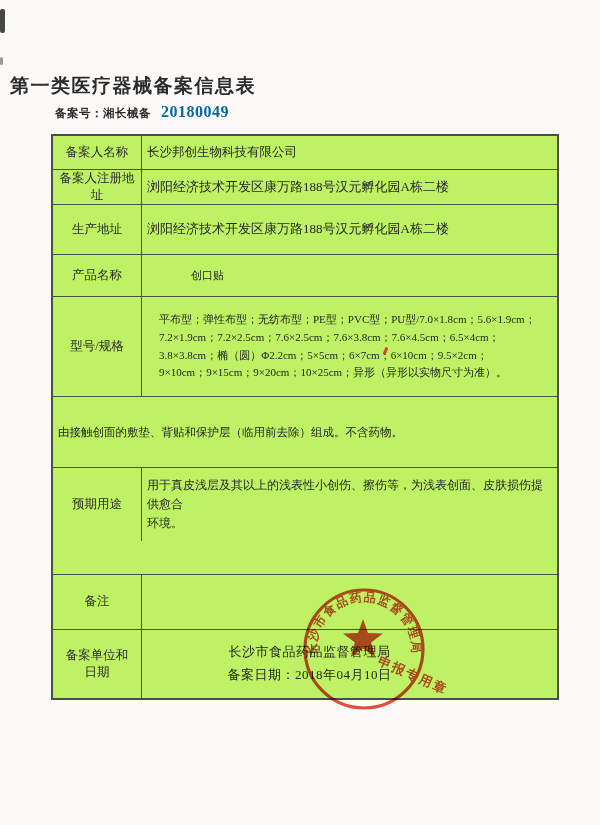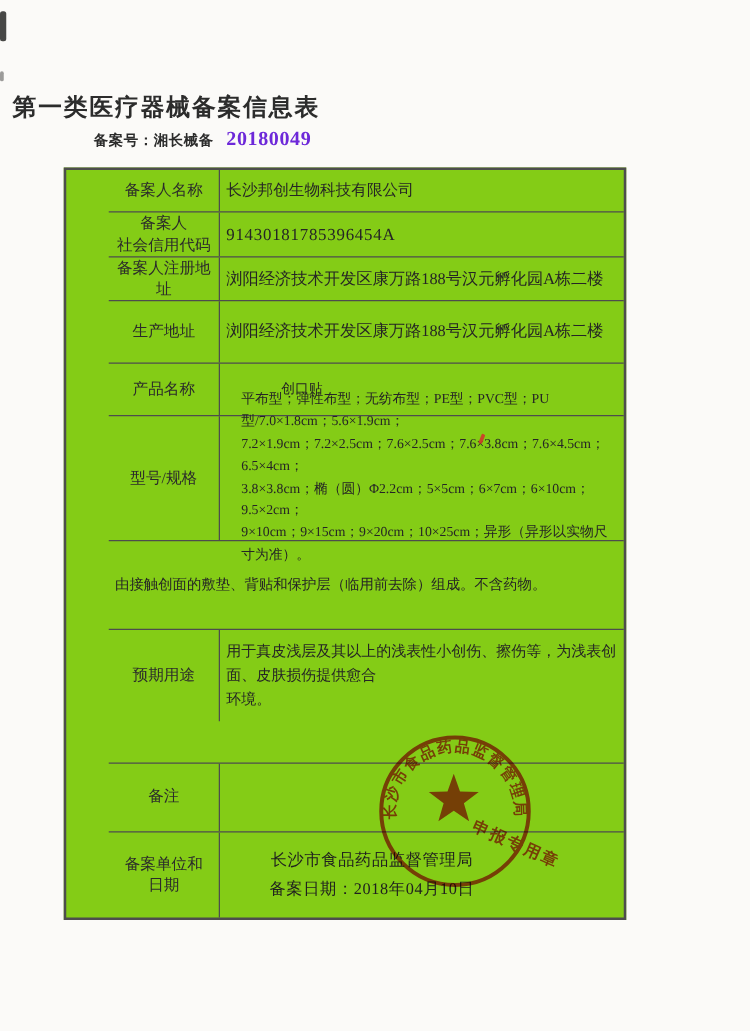--- a/index.html
+++ b/index.html
@@ -16,26 +16,26 @@
   .speck{position:absolute;background:#272727;border-radius:2px;}
   .speck.s1{left:0;top:9px;width:5px;height:24px;opacity:.85;}
   .speck.s2{left:0;top:57px;width:3px;height:8px;opacity:.45;}
 
   .title{
     position:absolute;top:73px;left:0;width:600px;margin:0;
     padding-left:10px;box-sizing:border-box;
     font-size:19px;font-weight:700;letter-spacing:1.5px;color:#2c2c2c;
   }
   .regline{position:absolute;left:55px;top:103px;white-space:nowrap;}
-  .reg-label{font-size:11.5px;font-weight:700;letter-spacing:.5px;color:#2c2c2c;margin-left:20px;}
-  .reg-num{font-size:16px;font-weight:600;margin-left:6px;letter-spacing:.5px;color:#6d28d9;}
+  .reg-label{font-size:11.5px;font-weight:700;letter-spacing:.5px;color:#2c2c2c;}
+  .reg-num{font-size:16px;font-weight:600;margin-left:6px;letter-spacing:.5px;color:#0369a1;}
 
   .table{
-    position:absolute;left:51px;top:134px;width:450px;
-    border:2px solid #4d4d4d;box-sizing:border-box;background:#84cc16;padding-left:34px;
+    position:absolute;left:51px;top:134px;width:508px;
+    border:2px solid #4d4d4d;box-sizing:border-box;background:#bef264;
   }
   .row{display:flex;box-sizing:border-box;border-top:1px solid #4d4d4d;}
   .row:first-child{border-top:none;}
   .cell{box-sizing:border-box;display:flex;align-items:center;white-space:pre-line;}
   .cell.label{
     width:89px;flex:0 0 89px;border-right:1px solid #4d4d4d;
     justify-content:center;text-align:center;
     font-size:12.5px;line-height:1.4;color:#2b2b2b;
   }
   .cell.value{flex:1;padding:2px 4px 2px 5px;font-size:12.5px;line-height:1.45;color:#252525;}
@@ -78,25 +78,20 @@
 
   <div class="regline">
     <span class="reg-label">备案号：湘长械备</span>
     <span class="reg-num">20180049</span>
   </div>
 
   <div class="table">
     <div class="row r1">
       <div class="cell label">备案人名称</div>
       <div class="cell value">长沙邦创生物科技有限公司</div>
-    </div>
-    <div class="row r2">
-      <div class="cell label">备案人
-社会信用代码</div>
-      <div class="cell value">91430181785396454A</div>
     </div>
     <div class="row r3">
       <div class="cell label">备案人注册地
 址</div>
       <div class="cell value">浏阳经济技术开发区康万路188号汉元孵化园A栋二楼</div>
     </div>
     <div class="row r4">
       <div class="cell label">生产地址</div>
       <div class="cell value">浏阳经济技术开发区康万路188号汉元孵化园A栋二楼</div>
     </div>

